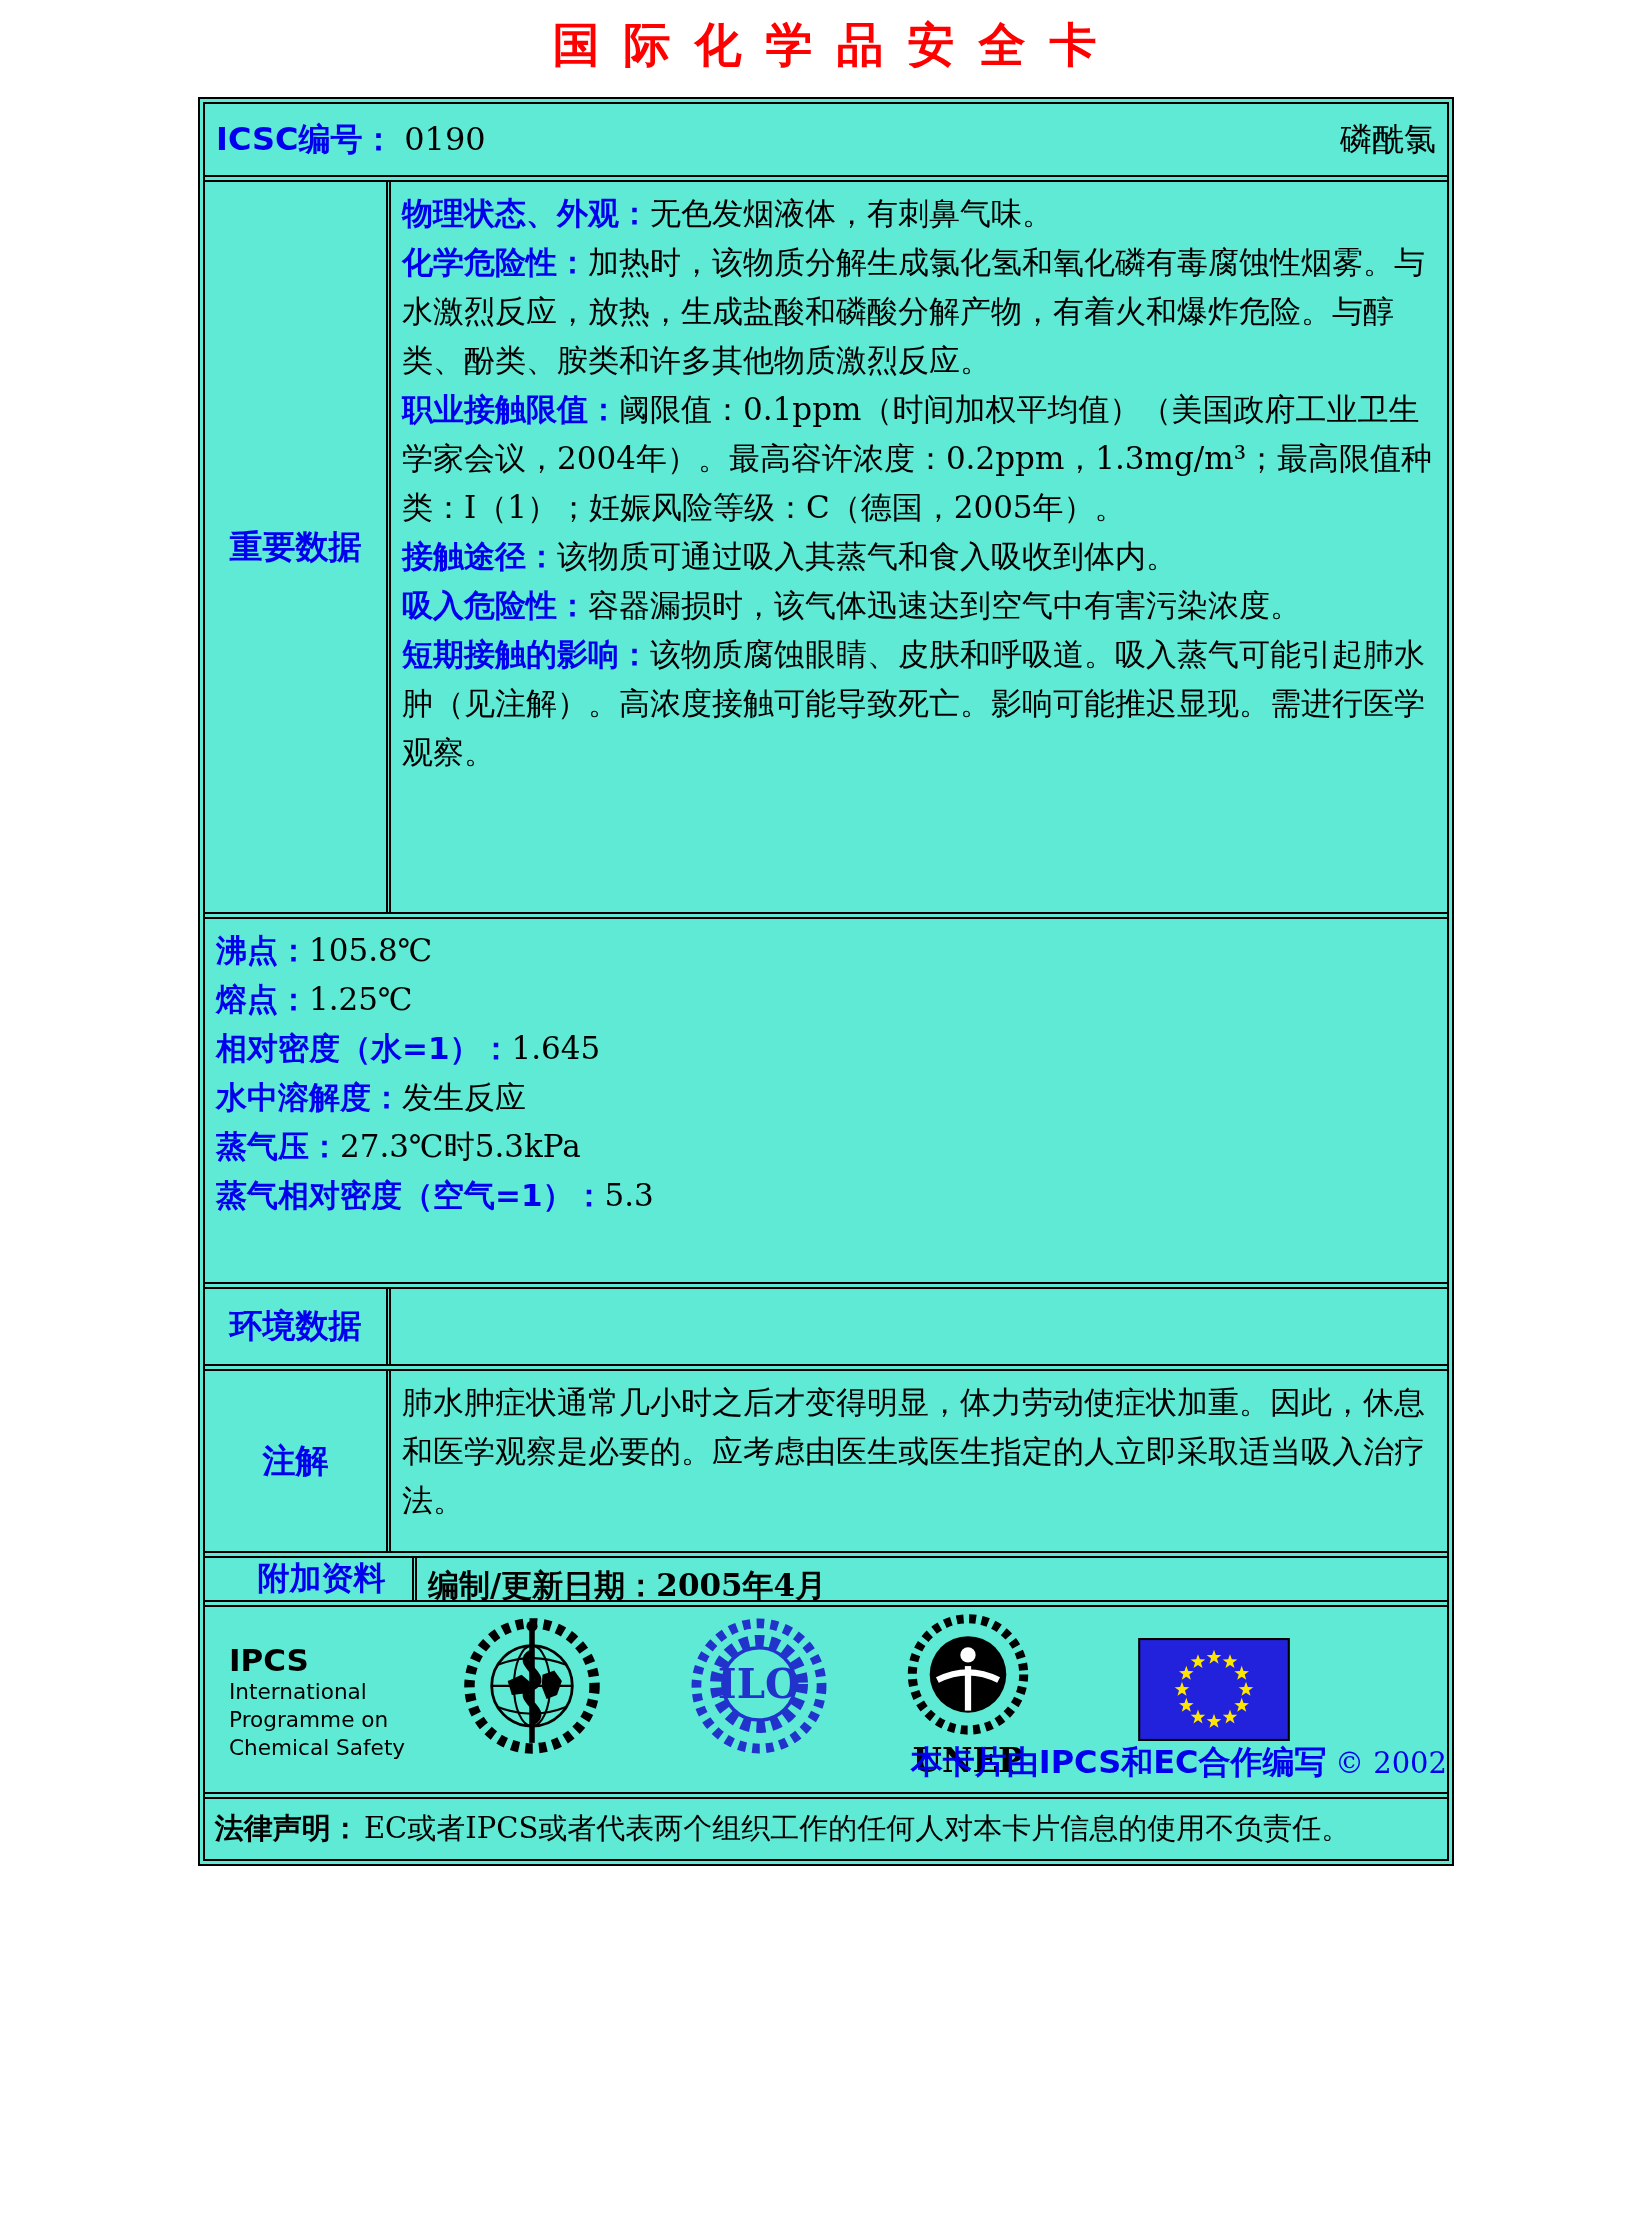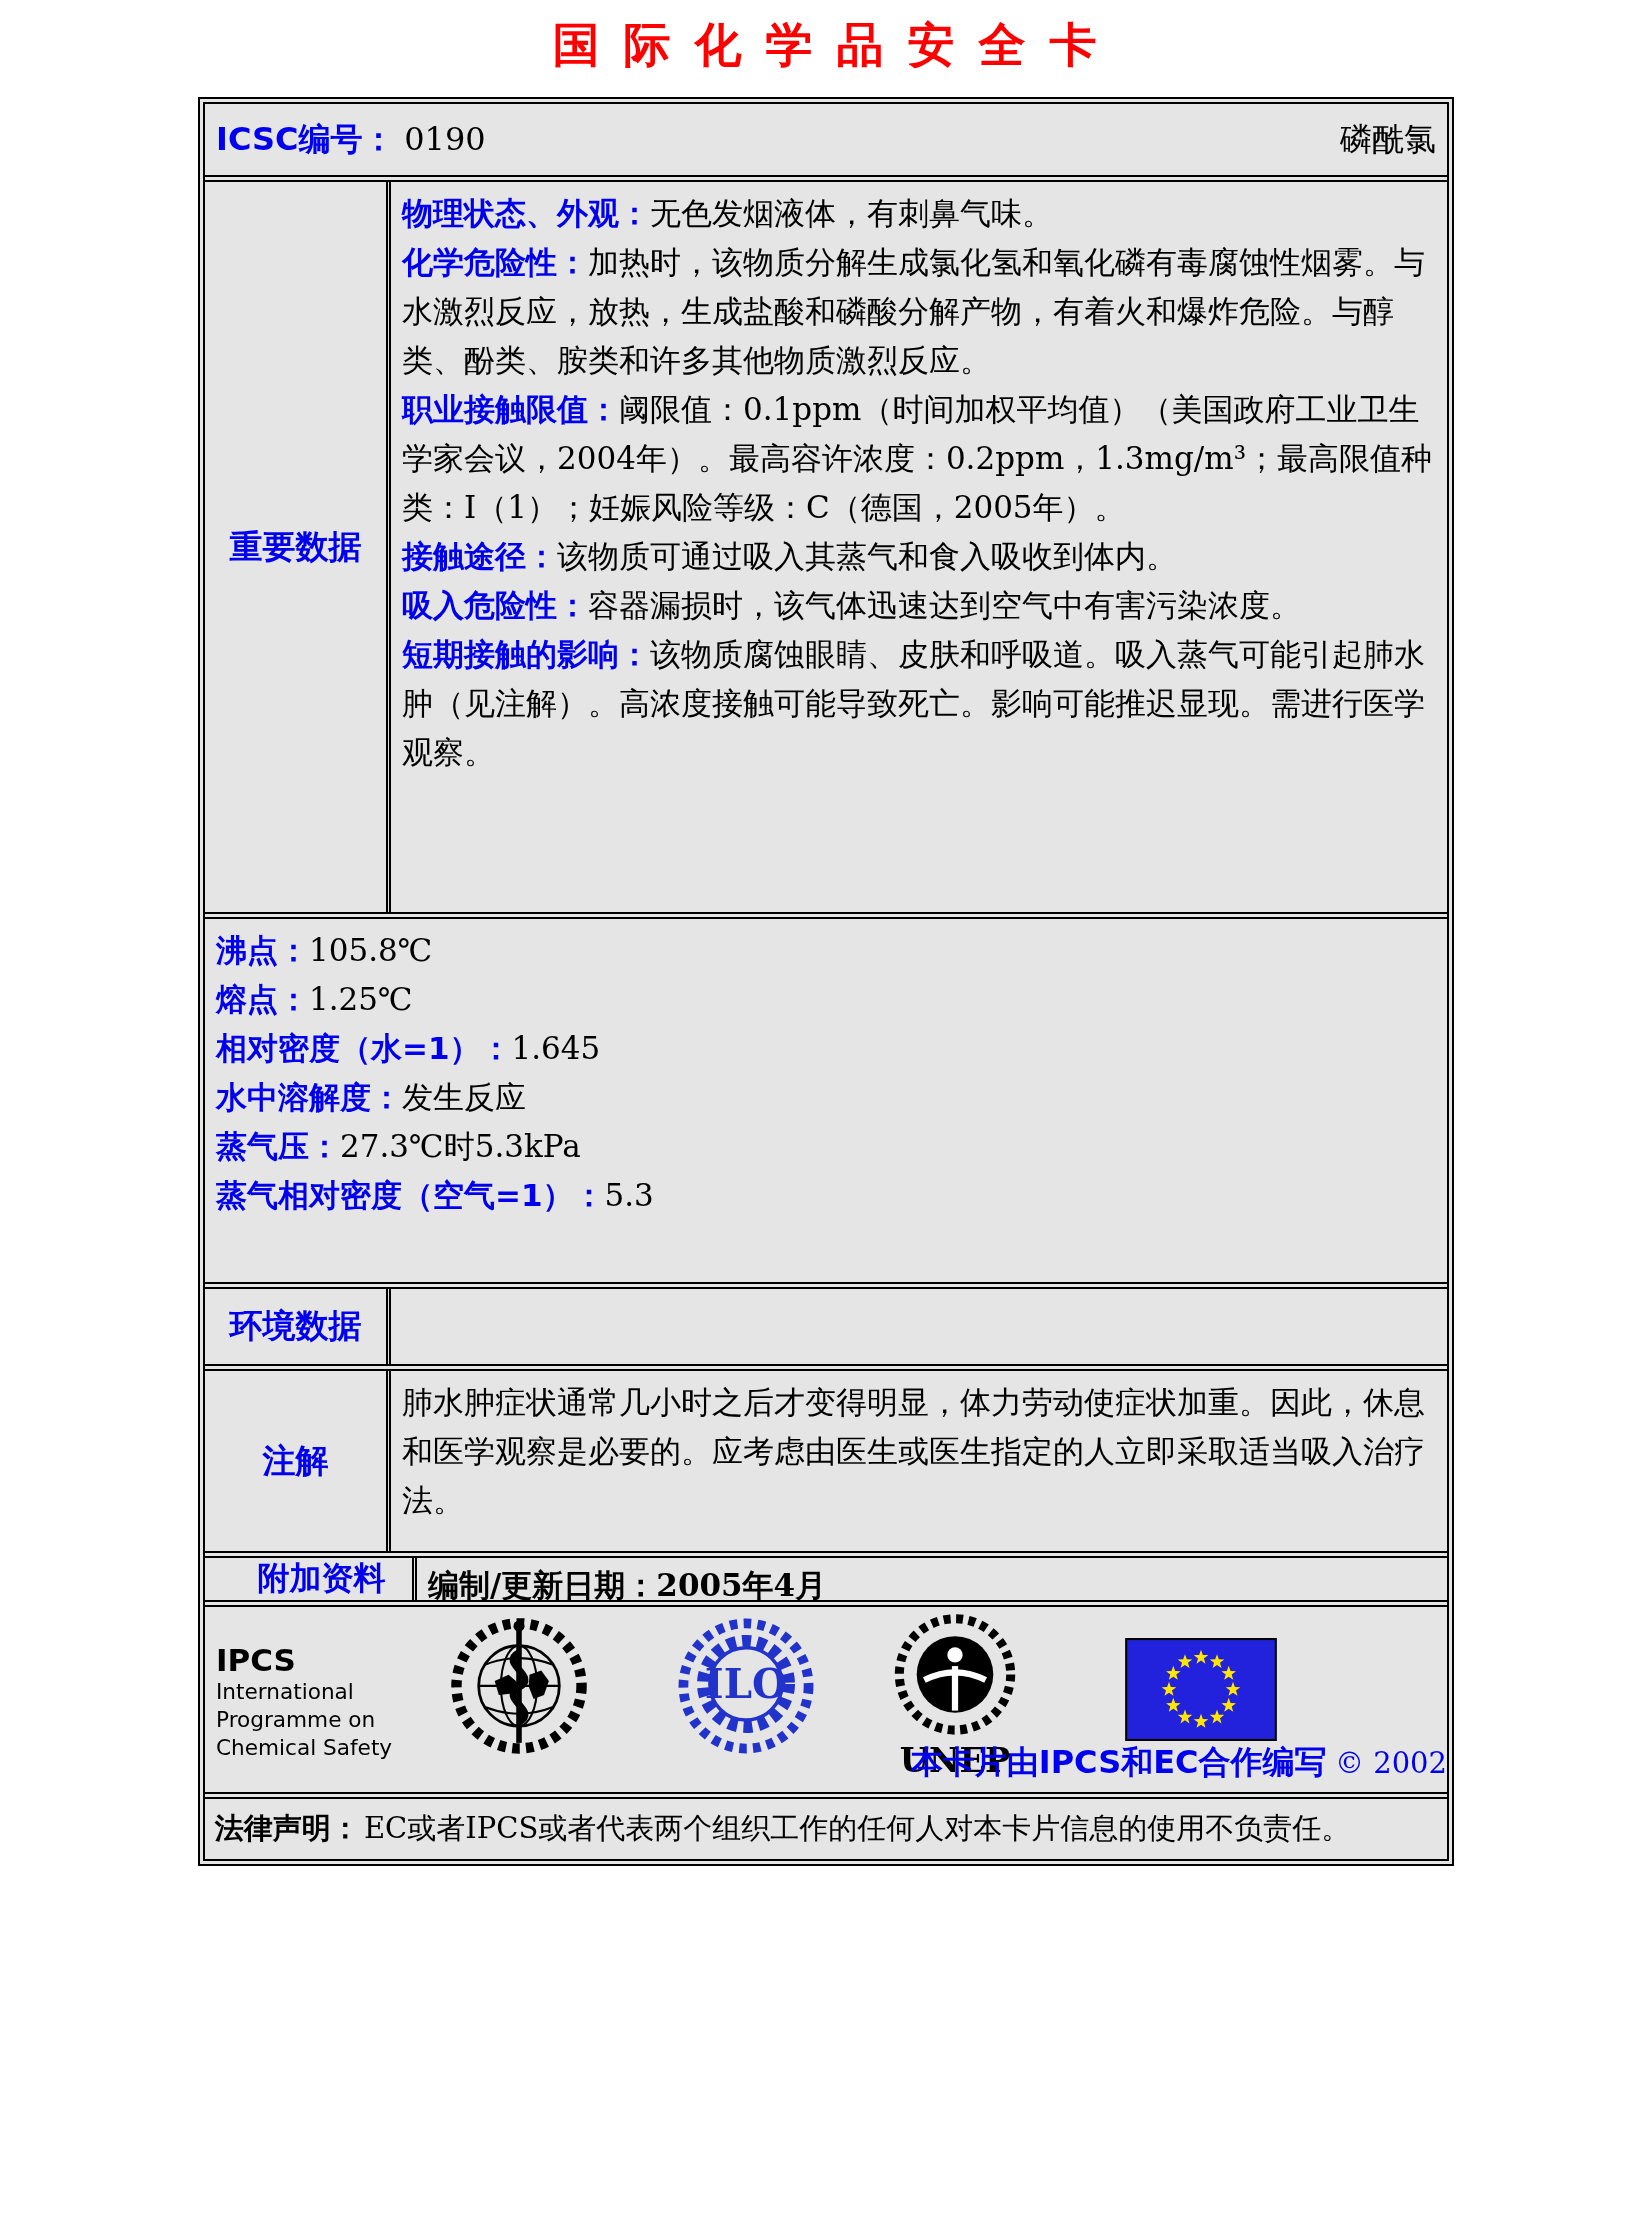--- a/index.html
+++ b/index.html
@@ -15,21 +15,21 @@
     font-family:"DejaVu Serif", serif;color:#000;
   }
   .title{
     position:absolute;top:14px;left:0;width:100%;text-align:center;
     color:var(--title-red,#f00);font-size:47px;font-weight:bold;
     letter-spacing:24px;text-indent:24px;
     font-family:"DejaVu Serif", serif;
   }
   .card{
     position:absolute;left:198px;top:97px;width:1242px;
-    border:7px double #000;background:#e5e5e5;
+    border:7px double #000;background:#5eead4;
   }
   .row{display:flex;border-top:7px double #000;box-sizing:border-box;}
   .row:first-child{border-top:none;}
   .side{
     width:181px;flex:none;border-right:5.6px double #000;
     display:flex;align-items:center;justify-content:center;
     color:var(--label-blue,#0000EE);font-weight:bold;font-size:33px;
     font-family:Liberation Mono, monospace;text-align:center;
   }
   .cbody{flex:1;padding:7px 11px;font-size:31px;line-height:49px;}
@@ -41,21 +41,21 @@
     padding:0 11px;font-size:32px;}
   .hnum{margin-left:9.7px;}
   .r-important{height:737px;}
   .r-physical{height:370px;}
   .r-env{height:82px;}
   .r-notes{height:187px;}
   .r-add{height:49px;}
   .r-add .side{font-size:32px;margin-left:26px;}
   .r-add .cbody{display:flex;align-items:center;padding-top:12px;padding-bottom:0;font-weight:bold;}
   .r-logos{height:192px;position:relative;align-items:flex-start;}
-  .ipcs{margin:36px 0 0 11px;width:182px;font-family:"DejaVu Sans", sans-serif;}
+  .ipcs{margin:36px 0 0 24px;width:182px;font-family:"DejaVu Sans", sans-serif;}
   .ipcs .acr{font-size:31px;font-weight:bold;line-height:35px;}
   .ipcs .ln{font-size:21.6px;line-height:28px;}
   .logo{flex:none;}
   .who{margin:8.4px 0 0 39px;}
   .ilo{margin:9.7px 0 0 72px;}
   .unep{margin:5.6px 0 0 65px;}
   .eu{margin:31px 0 0 99px;}
   .caption{
     position:absolute;left:0;bottom:7px;width:100%;text-align:right;
     color:var(--label-blue,#0000EE);

